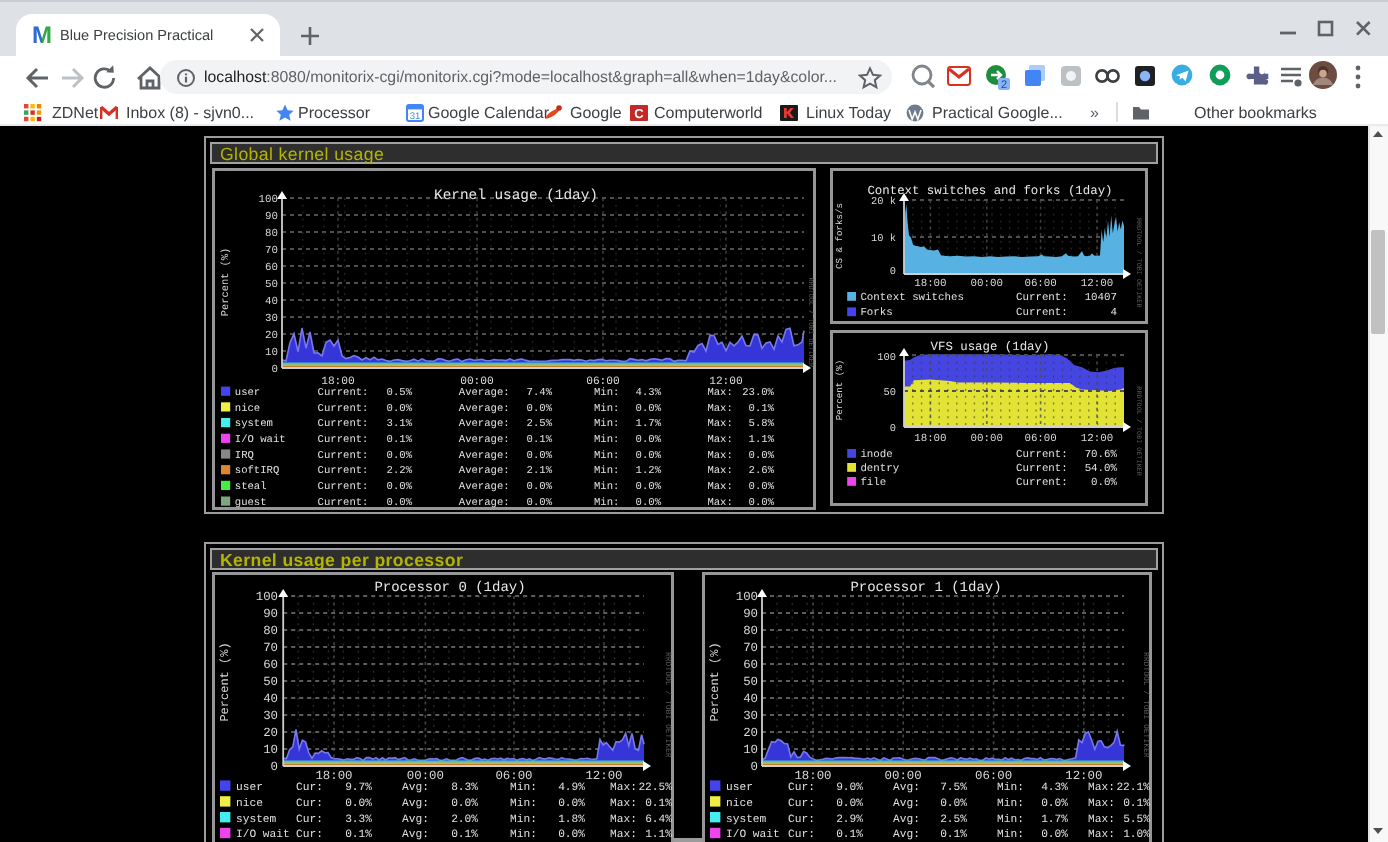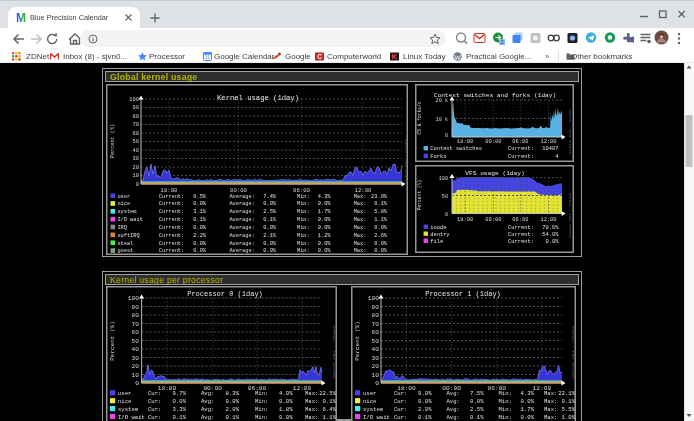--- a/index.html
+++ b/index.html
@@ -18,40 +18,41 @@
         <clipPath id="cl">
           <rect x="0" y="0" width="6" height="12"></rect>
         </clipPath>
         <clipPath id="cr">
           <rect x="6" y="0" width="6" height="12"></rect>
         </clipPath>
       </defs>
       <text x="6" y="10.5" font-family="&quot;Liberation Sans&quot;, sans-serif" font-weight="bold" font-size="12" text-anchor="middle" fill="#2e6bd8" clip-path="url(#cl)">M</text>
       <text x="6" y="10.5" font-family="&quot;Liberation Sans&quot;, sans-serif" font-weight="bold" font-size="12" text-anchor="middle" fill="#2fab44" clip-path="url(#cr)">M</text>
     </svg>
-<div class="abs" style="left:30px;top:13px;font-size:7.3px;color:#3c4043;white-space:nowrap">Blue Precision Calendar</div>
+<div class="abs" style="left:30px;top:13px;font-size:7.3px;color:#3c4043;white-space:nowrap">Blue Precision Practical</div>
 <svg class="abs" style="left:124px;top:13px" width="9" height="9" viewBox="0 0 9 9">
       <path d="M1.5 1.5 L7.5 7.5 M7.5 1.5 L1.5 7.5" stroke="#5f6368" stroke-width="1.1"></path>
     </svg>
 <svg class="abs" style="left:149px;top:12px" width="12" height="12" viewBox="0 0 12 12">
       <path d="M6 1.5 V10.5 M1.5 6 H10.5" stroke="#5f6368" stroke-width="1.3"></path>
     </svg>
 <div class="abs" style="left:0;top:28px;width:694px;height:22px;background:#fff"></div>
 <svg class="abs" style="left:12px;top:31px" width="70" height="16" viewBox="0 0 70 16">
       <path d="M12 8 H2 M6.5 3.5 L2 8 L6.5 12.5" stroke="#5f6368" stroke-width="1.5" fill="none"></path>
       <path d="M19 8 H29 M24.5 3.5 L29 8 L24.5 12.5" stroke="#bdc1c6" stroke-width="1.5" fill="none"></path>
       <path d="M44.8 8 a4.6 4.6 0 1 1 -1.4 -3.3" stroke="#5f6368" stroke-width="1.4" fill="none"></path>
       <path d="M44.6 1.6 L44.9 5.4 L41.1 5.1" fill="#5f6368"></path>
       <path d="M57 8.5 L63 3 L69 8.5 M58.5 7.5 V13 H67.5 V7.5 M61.5 13 V9.5 H64.5 V13" stroke="#5f6368" stroke-width="1.4" fill="none"></path>
     </svg>
 <div class="abs" style="left:80px;top:30px;width:366px;height:17px;background:#f1f3f4;border-radius:9px"></div>
 <svg class="abs" style="left:88px;top:34px" width="10" height="10" viewBox="0 0 10 10">
       <circle cx="5" cy="5" r="4" fill="none" stroke="#5f6368" stroke-width="1"></circle>
       <path d="M5 4.4 V7.2 M5 2.8 V3.6" stroke="#5f6368" stroke-width="1.1"></path>
     </svg>
+<div class="abs" style="left:102px;top:34px;font-size:7.9px;color:#5f6368;white-space:nowrap;letter-spacing:0"><span style="color:#202124">localhost</span>:8080/monitorix-cgi/monitorix.cgi?mode=localhost&amp;graph=all&amp;when=1day&amp;color...</div>
 <svg class="abs" style="left:429px;top:32.5px" width="12" height="12" viewBox="0 0 12 12">
       <path d="M6 1.2 L7.5 4.4 L11 4.8 L8.4 7.1 L9.2 10.6 L6 8.8 L2.8 10.6 L3.6 7.1 L1 4.8 L4.5 4.4 Z" fill="none" stroke="#5f6368" stroke-width="1"></path>
     </svg>
 <svg class="abs" style="left:455px;top:31px" width="13" height="14" viewBox="0 0 13 14">
       <circle cx="6" cy="6.5" r="4.5" fill="none" stroke="#80868b" stroke-width="1.4"></circle>
       <line x1="9.2" y1="9.8" x2="12" y2="12.6" stroke="#80868b" stroke-width="1.6"></line>
     </svg>
 <svg class="abs" style="left:473px;top:31px" width="13" height="14" viewBox="0 0 13 14">
       <rect x="1" y="2.5" width="11" height="9" rx="1.2" fill="#fff" stroke="#d93025" stroke-width="1"></rect>
       <path d="M1.5 3.5 L6.5 7.5 L11.5 3.5" fill="none" stroke="#d93025" stroke-width="1.6"></path>
@@ -152,34 +153,34 @@
 <svg class="abs" style="left:453px;top:52.0px" width="9" height="9" viewBox="0 0 9 9">
       <circle cx="4.5" cy="4.5" r="4.2" fill="#6e7b8a"></circle>
       <path d="M1.5 3 l1.6 4.6 1.4-3.6 1.4 3.6 L7.5 3" stroke="#fff" stroke-width="0.8" fill="none"></path>
     </svg>
 <div class="abs" style="left:466px;top:51.5px;font-size:8px;color:#3c4043;white-space:nowrap">Practical Google...</div>
 <div class="abs" style="left:545px;top:51.5px;font-size:8px;color:#5f6368;white-space:nowrap">»</div>
 <div class="abs" style="left:558px;top:51px;width:1px;height:10px;background:#dadce0"></div>
 <svg class="abs" style="left:566px;top:52.0px" width="10" height="9" viewBox="0 0 10 9">
       <path d="M0.5 1.5 h3 l1 1.2 h4 v5 h-8 Z" fill="#5f6368"></path>
     </svg>
-<div class="abs" style="left:571px;top:51.5px;font-size:8px;color:#3c4043;white-space:nowrap">Other bookmarks</div>
+<div class="abs" style="left:597px;top:51.5px;font-size:8px;color:#3c4043;white-space:nowrap">Other bookmarks</div>
 <div class="abs" style="left:0;top:63px;width:694px;height:358px;background:#000;overflow:hidden">
 <div class="abs" style="left:684px;top:0px;width:10px;height:358px;background:#f8f8f8;border-left:1px solid #e4e4e4"></div>
 <svg class="abs" style="left:684px;top:0px" width="10" height="358" viewBox="0 0 10 358">
         <polygon points="2.5,5.5 7.5,5.5 5,2.5" fill="#505050"></polygon>
         <rect x="1.5" y="52" width="7" height="52" rx="1" fill="#c1c1c1"></rect>
         <polygon points="2.5,351 7.5,351 5,354" fill="#505050"></polygon>
       </svg>
 <div class="abs" style="left:102px;top:5px;width:480px;height:189px;border:1px solid #9c9c9c"></div>
 <div class="abs" style="left:105px;top:8px;width:474px;height:11px;background:#2e2e2e;border:1px solid #a0a0a0"></div>
-<div class="abs" style="left:110px;top:9.200000000000003px;font-size:8.8px;font-weight:bold;color:#b5b500;letter-spacing:0.2px">Global kernel usage</div>
+<div class="abs" style="left:110px;top:9.200000000000003px;font-size:8.8px;font-weight:normal;color:#b5b500;letter-spacing:0.2px">Global kernel usage</div>
 <div class="abs" style="left:102px;top:208px;width:480px;height:200px;border:1px solid #9c9c9c"></div>
 <div class="abs" style="left:105px;top:211px;width:474px;height:11px;background:#2e2e2e;border:1px solid #a0a0a0"></div>
-<div class="abs" style="left:110px;top:212.2px;font-size:8.8px;font-weight:normal;color:#b5b500;letter-spacing:0.2px">Kernel usage per processor</div>
+<div class="abs" style="left:110px;top:212.2px;font-size:8.8px;font-weight:bold;color:#b5b500;letter-spacing:0.2px">Kernel usage per processor</div>
 <div class="abs" style="left:106px;top:356.2px;width:470px;height:2.2px;background:#9b9b9b"></div>
 <svg style="position:absolute;left:106px;top:21px" width="302" height="171" viewBox="0 0 302 171">
         <rect x="0" y="0" width="302" height="171" fill="#000"></rect>
         <rect x="0.75" y="0.75" width="300.5" height="169.5" fill="none" stroke="#969696" stroke-width="1.5"></rect>
         <line x1="35.0" y1="15.0" x2="296.0" y2="15.0" stroke="#505050" stroke-width="0.9" stroke-dasharray="2,2" stroke-opacity="1"></line>
         <line x1="35.0" y1="23.5" x2="296.0" y2="23.5" stroke="#505050" stroke-width="0.9" stroke-dasharray="2,2" stroke-opacity="1"></line>
         <line x1="35.0" y1="32.0" x2="296.0" y2="32.0" stroke="#505050" stroke-width="0.9" stroke-dasharray="2,2" stroke-opacity="1"></line>
         <line x1="35.0" y1="40.5" x2="296.0" y2="40.5" stroke="#505050" stroke-width="0.9" stroke-dasharray="2,2" stroke-opacity="1"></line>
         <line x1="35.0" y1="49.0" x2="296.0" y2="49.0" stroke="#505050" stroke-width="0.9" stroke-dasharray="2,2" stroke-opacity="1"></line>
         <line x1="35.0" y1="57.5" x2="296.0" y2="57.5" stroke="#505050" stroke-width="0.9" stroke-dasharray="2,2" stroke-opacity="1"></line>

